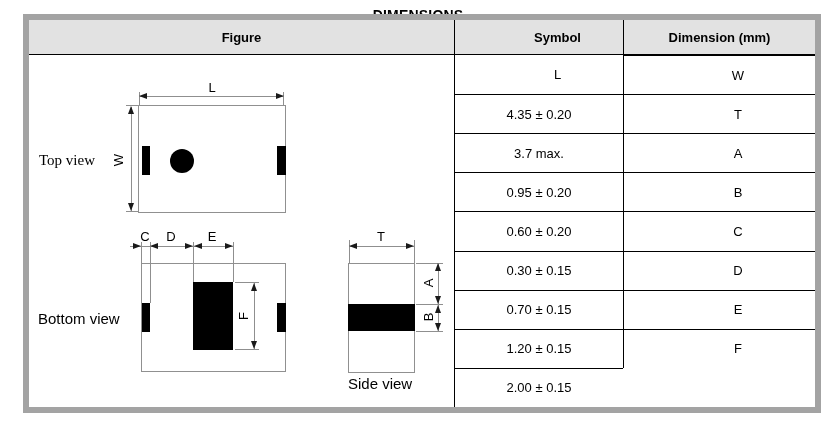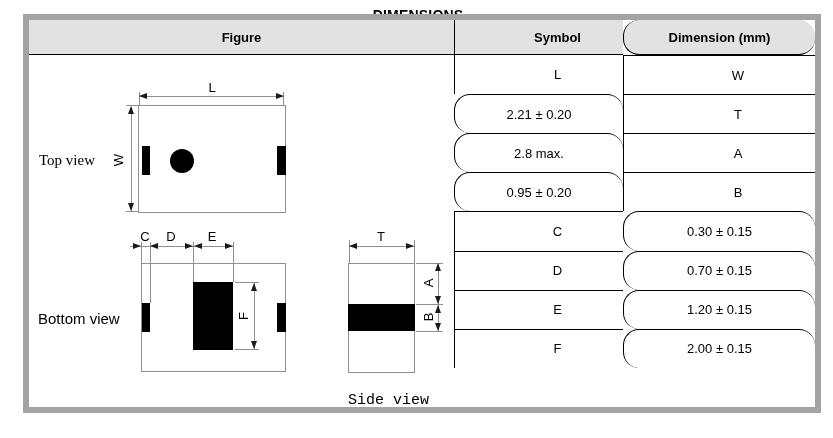--- a/index.html
+++ b/index.html
@@ -14,21 +14,21 @@
   
   .dim-table{
     position:absolute;left:23px;top:14px;width:786px;height:387px;
     border:6px solid #a3a3a3;display:grid;
     grid-template-columns:425px 169px 1fr;
     grid-template-rows:35px repeat(9,1fr);
   }
   .cell{display:flex;align-items:center;justify-content:center;font-size:13px;color:#000;}
   .hdr{background:#e2e2e2;font-weight:bold;border-bottom:1px solid #000;}
   .col2{border-left:1px solid #000;padding-left:37px;}
-  .col3{border-left:1px solid #000;border-radius:16px;}
+  .col3{border-left:1px solid #000;}
   .rline{border-top:1px solid #000;}
   .figure-cell{grid-column:1;grid-row:2/11;}
   
   .fig{position:absolute;left:0;top:0;width:833px;height:438px;pointer-events:none;}
   .fig *{position:absolute;}
   .outline{border:1px solid #909090;background:#fff;}
   .black{background:#000;}
   .hl{height:1px;background:#8f8f8f;}
   .vl{width:1px;background:#8f8f8f;}
   .lbl{font-size:13px;color:#000;width:20px;height:14px;line-height:14px;text-align:center;}
@@ -50,29 +50,30 @@
   <div class="dim-table">
     <div class="cell hdr">Figure</div>
     <div class="cell hdr col2">Symbol</div>
     <div class="cell hdr col3">Dimension (mm)</div>
 
     <div class="cell figure-cell"></div>
 
     <div class="cell col2">L</div>
 
     <div class="cell col2 rline">W</div>
-    <div class="cell col3 rline">2.21 ± 0.20</div>
+    <div class="cell col3 rline">4.35 ± 0.20</div>
 
     <div class="cell col2 rline">T</div>
-    <div class="cell col3 rline">2.8 max.</div>
+    <div class="cell col3 rline">3.7 max.</div>
 
     <div class="cell col2 rline">A</div>
     <div class="cell col3 rline">0.95 ± 0.20</div>
 
     <div class="cell col2 rline">B</div>
+    <div class="cell col3 rline">0.60 ± 0.20</div>
 
     <div class="cell col2 rline">C</div>
     <div class="cell col3 rline">0.30 ± 0.15</div>
 
     <div class="cell col2 rline">D</div>
     <div class="cell col3 rline">0.70 ± 0.15</div>
 
     <div class="cell col2 rline">E</div>
     <div class="cell col3 rline">1.20 ± 0.15</div>
 
@@ -147,17 +148,17 @@
       <div class="vl" style="left:438px;top:263px;height:68px;"></div>
       <div class="hl" style="left:416px;top:263px;width:27px;"></div>
       <div class="hl" style="left:416px;top:304px;width:27px;"></div>
       <div class="hl" style="left:416px;top:331px;width:27px;"></div>
       <div class="arr u" style="left:435px;top:263px;"></div>
       <div class="arr d" style="left:435px;top:296px;"></div>
       <div class="arr u" style="left:435px;top:305px;"></div>
       <div class="arr d" style="left:435px;top:323px;"></div>
       <div class="lbl rot" style="left:419px;top:276px;">A</div>
       <div class="lbl rot" style="left:419px;top:310px;">B</div>
-      <div class="view-lbl" style="left:348px;top:392px;font-family:Liberation Mono, monospace;">Side view</div>
+      <div class="view-lbl" style="left:348px;top:375px;">Side view</div>
     </div>
 
   </div>
 </div>
 
 </body></html>

